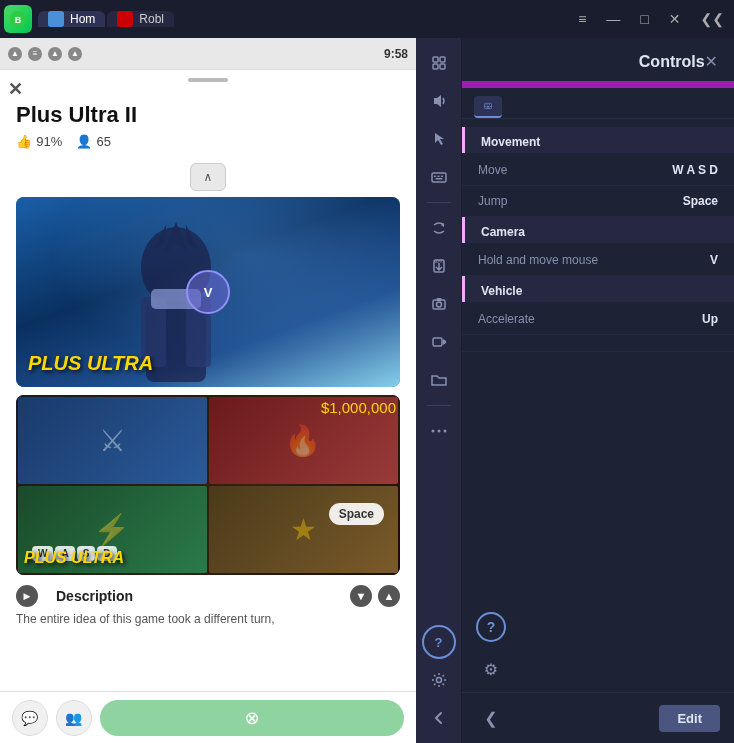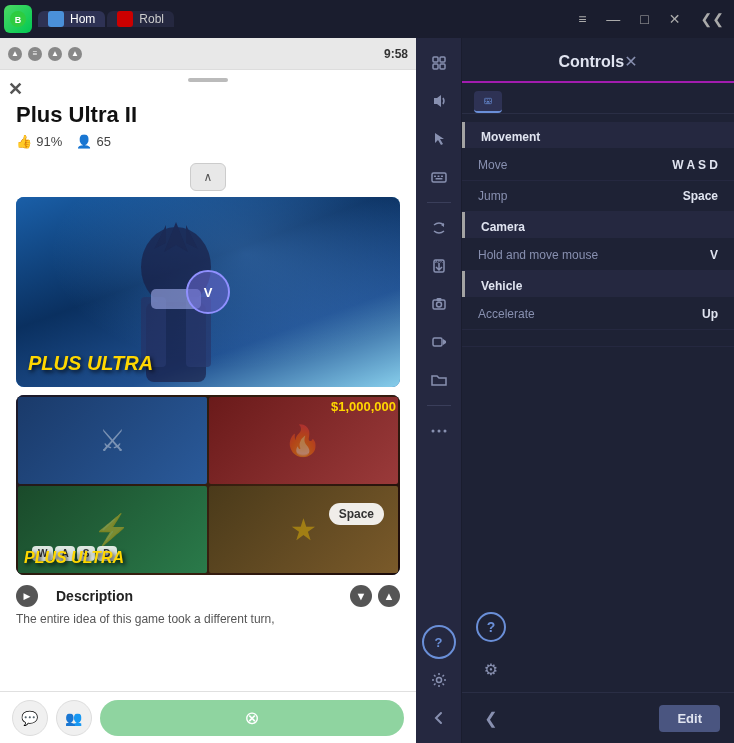--- a/index.html
+++ b/index.html
@@ -393,23 +393,23 @@
     .controls-panel {
       width: 272px;
       background: #1e2235;
       display: flex;
       flex-direction: column;
       flex-shrink: 0;
     }
     .controls-header {
       display: flex;
       align-items: center;
-      justify-content: center;
+      justify-content: flex-end;
       padding: 14px 16px 10px 16px;
-      border-bottom: 2px solid #a21caf;
+      border-bottom: 7px solid #a21caf;
     }
     .controls-title {
       font-size: 16px;
       font-weight: 600;
       color: #e0e4f0;
     }
     .controls-close {
       color: #8890b0;
       cursor: pointer;
       font-size: 16px;
@@ -449,21 +449,21 @@
       flex: 1;
       overflow-y: auto;
       padding: 8px 0;
     }
     .section-header {
       padding: 8px 16px 4px 16px;
       font-size: 12px;
       font-weight: 700;
       color: #e0e4f0;
       background: #252840;
-      border-left: 3px solid #a3a3a3;
+      border-left: 3px solid #f0abfc;
       margin-bottom: 2px;
     }
     .control-row {
       display: flex;
       align-items: center;
       justify-content: space-between;
       padding: 8px 16px;
       border-bottom: 1px solid #252840;
     }
     .control-label {
@@ -618,21 +618,21 @@
 
       <div class="game-thumbnail-secondary">
         <div style="position:absolute;inset:0;background:linear-gradient(135deg,#1a1a2e,#2a1a0e 30%,#3a2010 60%,#1a0a0a);"></div>
 
         <div style="position:absolute;inset:0;display:grid;grid-template-columns:1fr 1fr;grid-template-rows:1fr 1fr;gap:2px;padding:2px;">
           <div style="background:linear-gradient(135deg,#1a3a6a,#2a5a9a);border-radius:2px;display:flex;align-items:center;justify-content:center;overflow:hidden;">
             <div style="font-size:30px;opacity:0.4;color:#fff;">⚔</div>
           </div>
           <div style="background:linear-gradient(135deg,#6a1a1a,#9a3a3a);border-radius:2px;display:flex;align-items:center;justify-content:center;overflow:hidden;">
             <div style="font-size:30px;opacity:0.4;color:#ff6600;">🔥</div>
-            <div style="position:absolute;top:4px;right:4px;font-size:13px;color:#ffd700;font-weight:bold;">$1,000,000</div>
+            <div style="position:absolute;top:4px;right:4px;font-size:15px;color:#ffd700;font-weight:normal;">$1,000,000</div>
           </div>
           <div style="background:linear-gradient(135deg,#1a4a2a,#2a7a4a);border-radius:2px;display:flex;align-items:center;justify-content:center;overflow:hidden;">
             <div style="font-size:30px;opacity:0.4;color:#00ff88;">⚡</div>
           </div>
           <div style="background:linear-gradient(135deg,#4a3a1a,#7a5a2a);border-radius:2px;display:flex;align-items:center;justify-content:center;overflow:hidden;">
             <div style="font-size:30px;opacity:0.4;color:#ffcc00;">★</div>
           </div>
         </div>
         <div class="space-badge">Space</div>
         <div class="wasd-badge">

